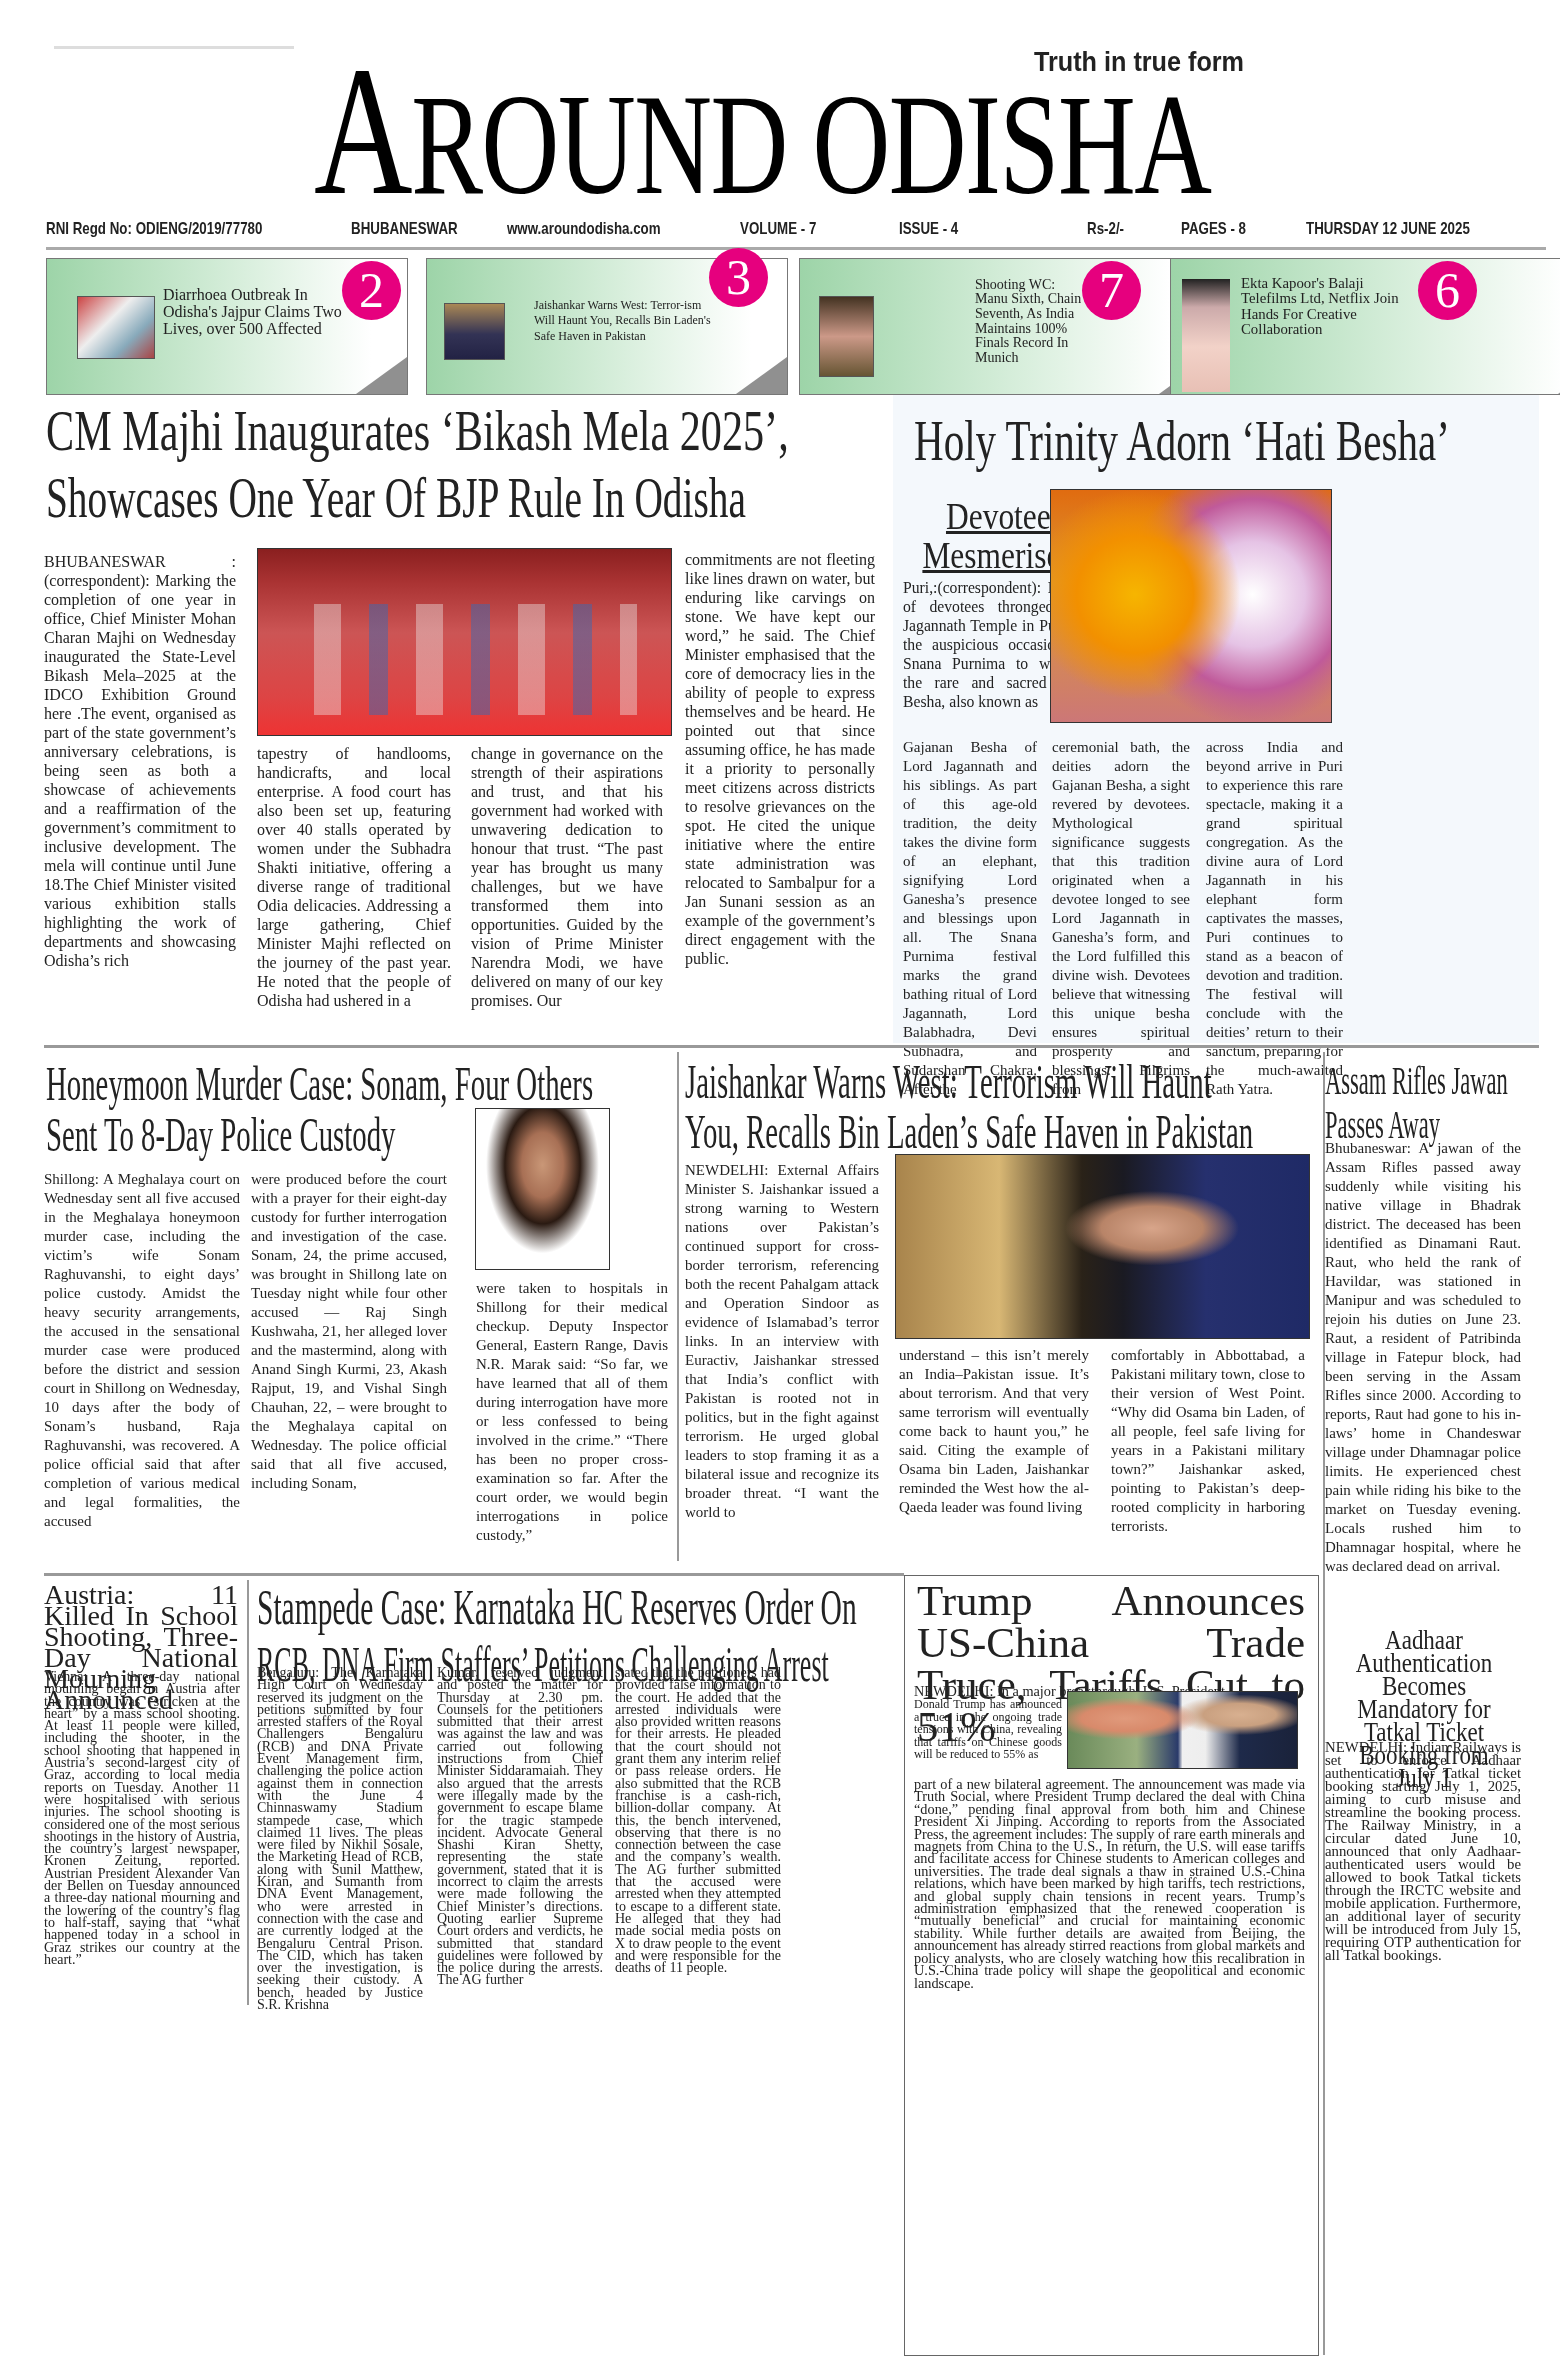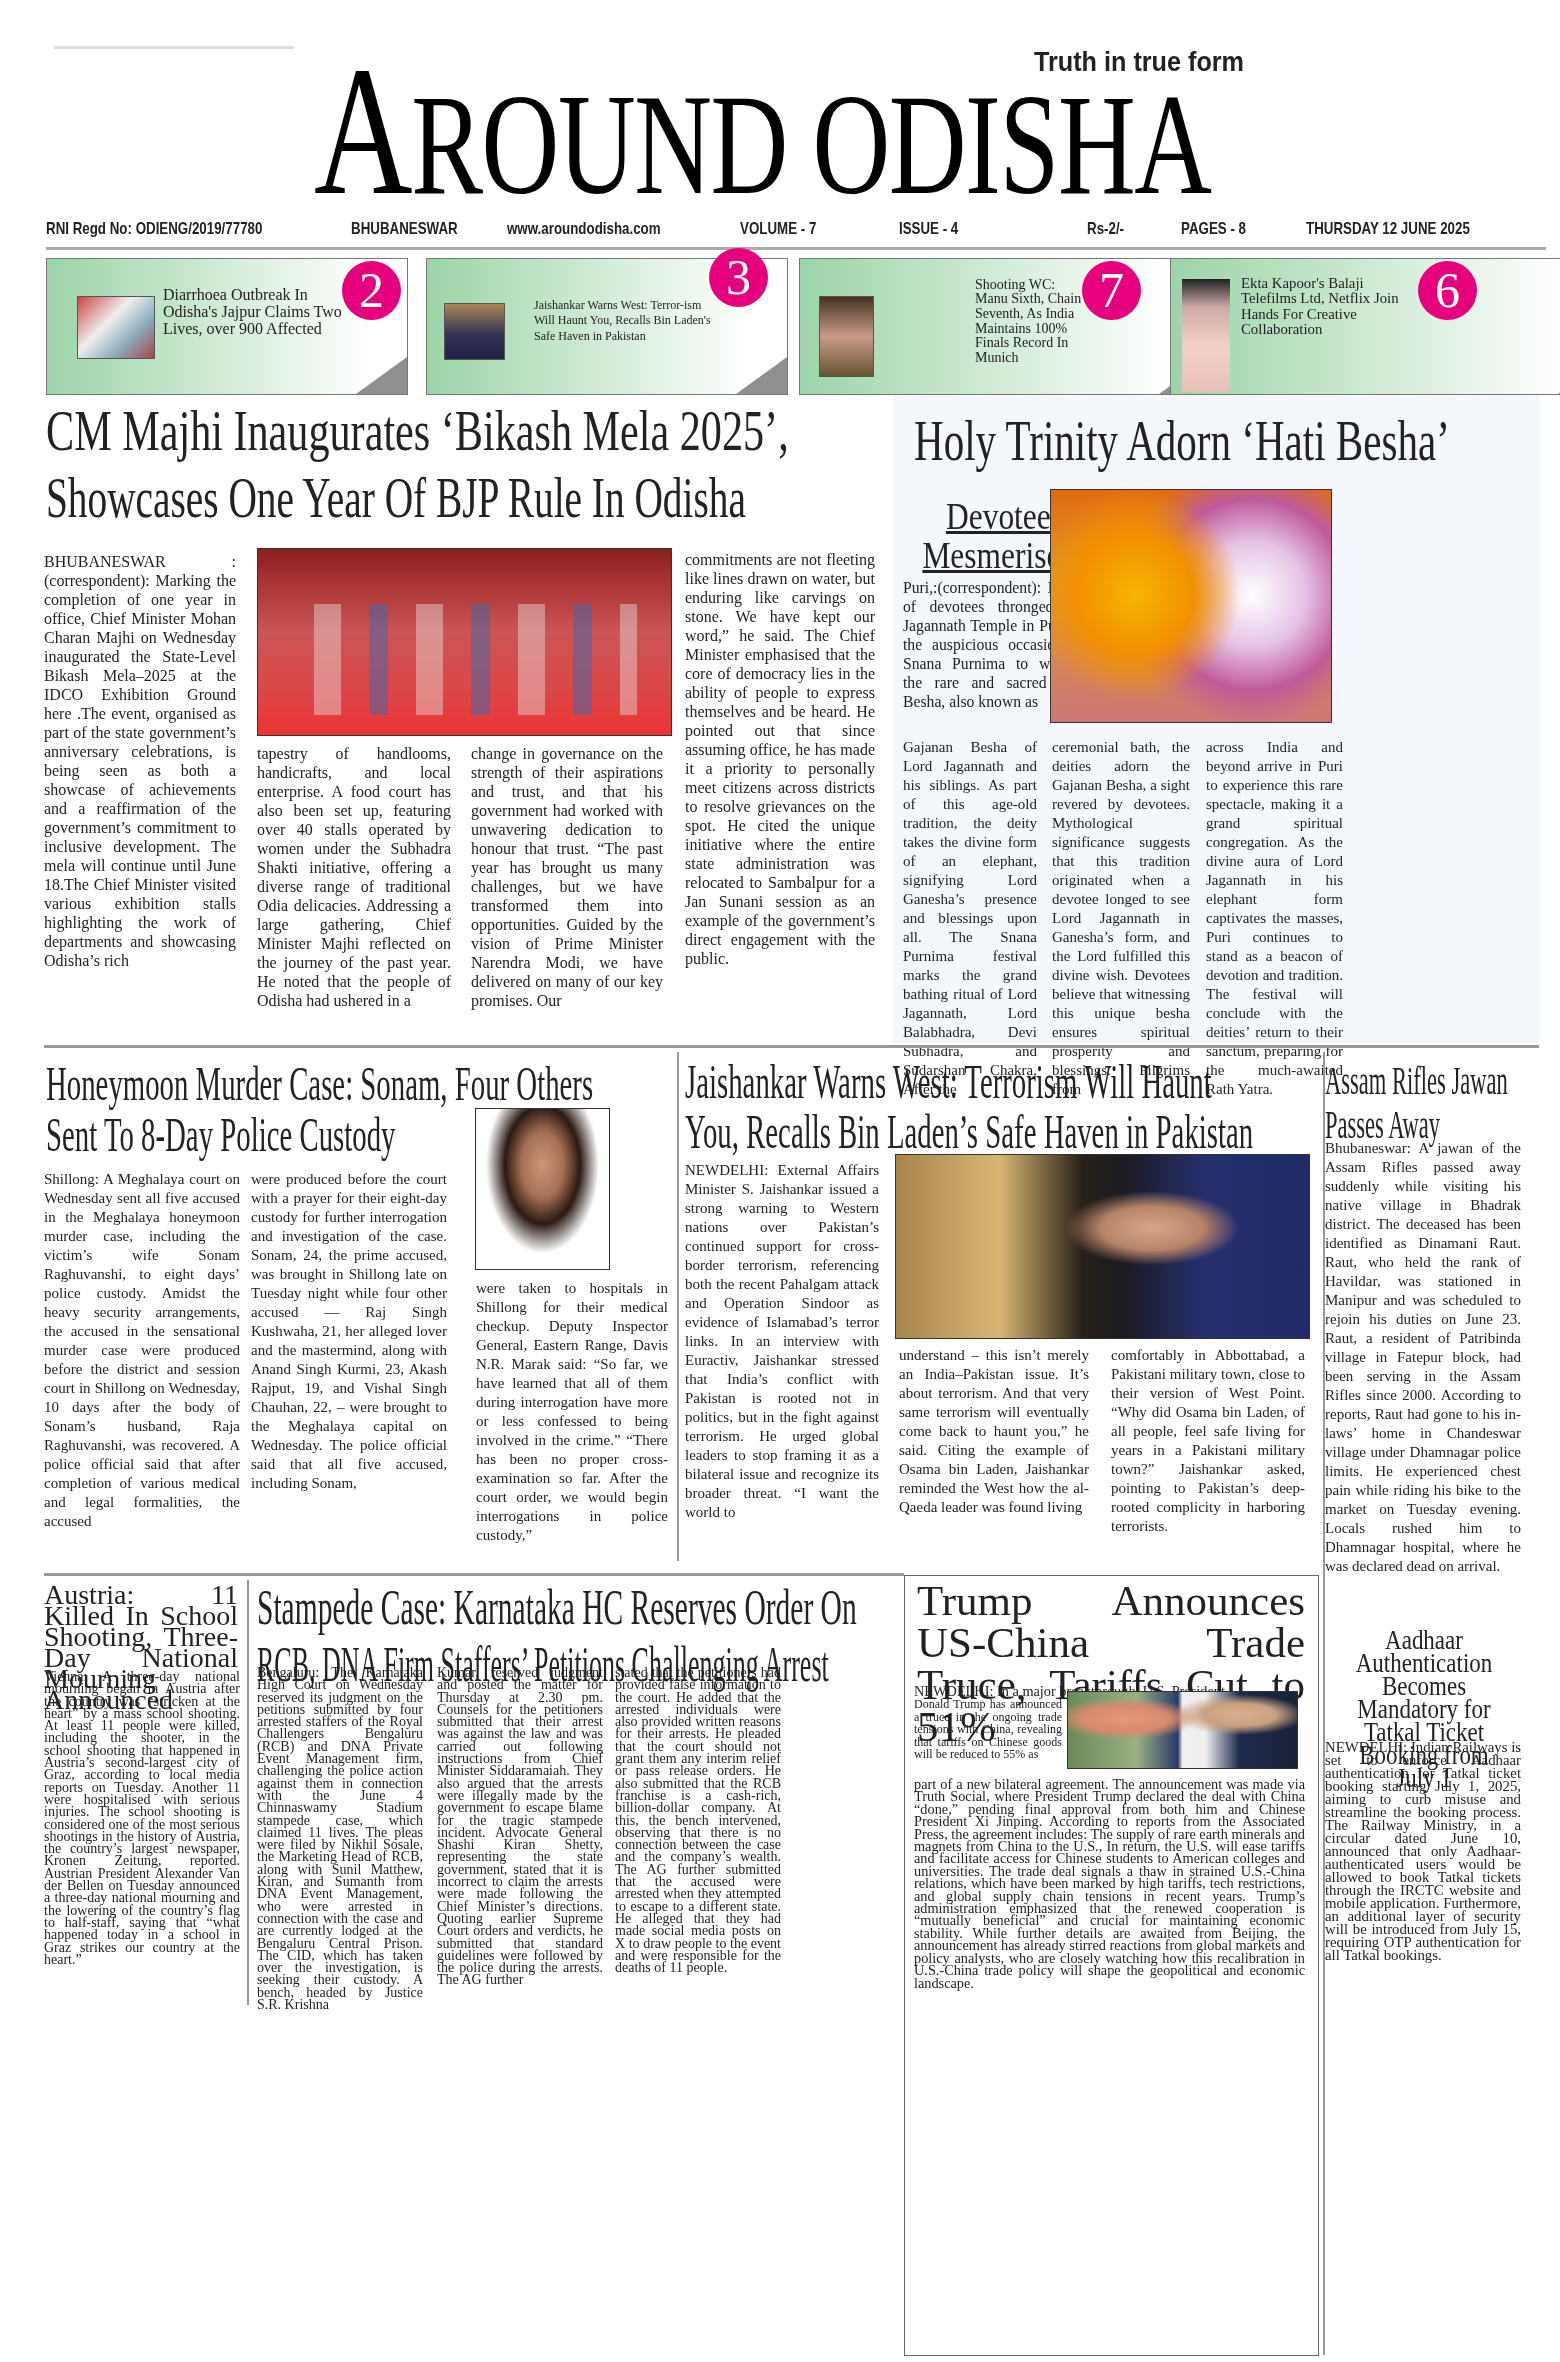--- a/index.html
+++ b/index.html
@@ -36,21 +36,21 @@
   <span style="left:694px">VOLUME - 7</span>
   <span style="left:853px">ISSUE - 4</span>
   <span style="left:1041px">Rs-2/-</span>
   <span style="left:1135px">PAGES - 8</span>
   <span style="left:1260px">THURSDAY 12  JUNE 2025</span>
 </div>
 <div class="abs rule"></div>
 
 <div class="abs teaser" style="left:46px;width:362px">
   <div class="thumb" style="left:29.5px;top:37px;width:78px;height:63px;background:linear-gradient(135deg,#c44 0%,#eee 40%,#8ab 70%,#a44 100%)"></div>
-  <div class="ttl" style="left:116px;top:28px;width:198px;font-size:16px">Diarrhoea Outbreak In Odisha's Jajpur Claims Two Lives, over 900 Affected</div>
+  <div class="ttl" style="left:116px;top:28px;width:198px;font-size:16px">Diarrhoea Outbreak In Odisha's Jajpur Claims Two Lives, over 500 Affected</div>
   <div class="badge" style="left:295px;top:1.8px">2</div>
   <div class="curl"></div>
 </div>
 <div class="abs teaser" style="left:426px;width:362px">
   <div class="thumb" style="left:16.6px;top:44px;width:61px;height:57px;background:linear-gradient(180deg,#a85 0%,#335 55%,#224 100%)"></div>
   <div class="ttl" style="left:107px;top:39px;width:181px;font-size:12px;line-height:1.28">Jaishankar Warns West: Terror-ism Will Haunt You, Recalls Bin Laden's Safe Haven in Pakistan</div>
   <div class="badge" style="left:282px;top:-11px">3</div>
   <div class="curl"></div>
 </div>
 <div class="abs teaser" style="left:799px;width:412px">

